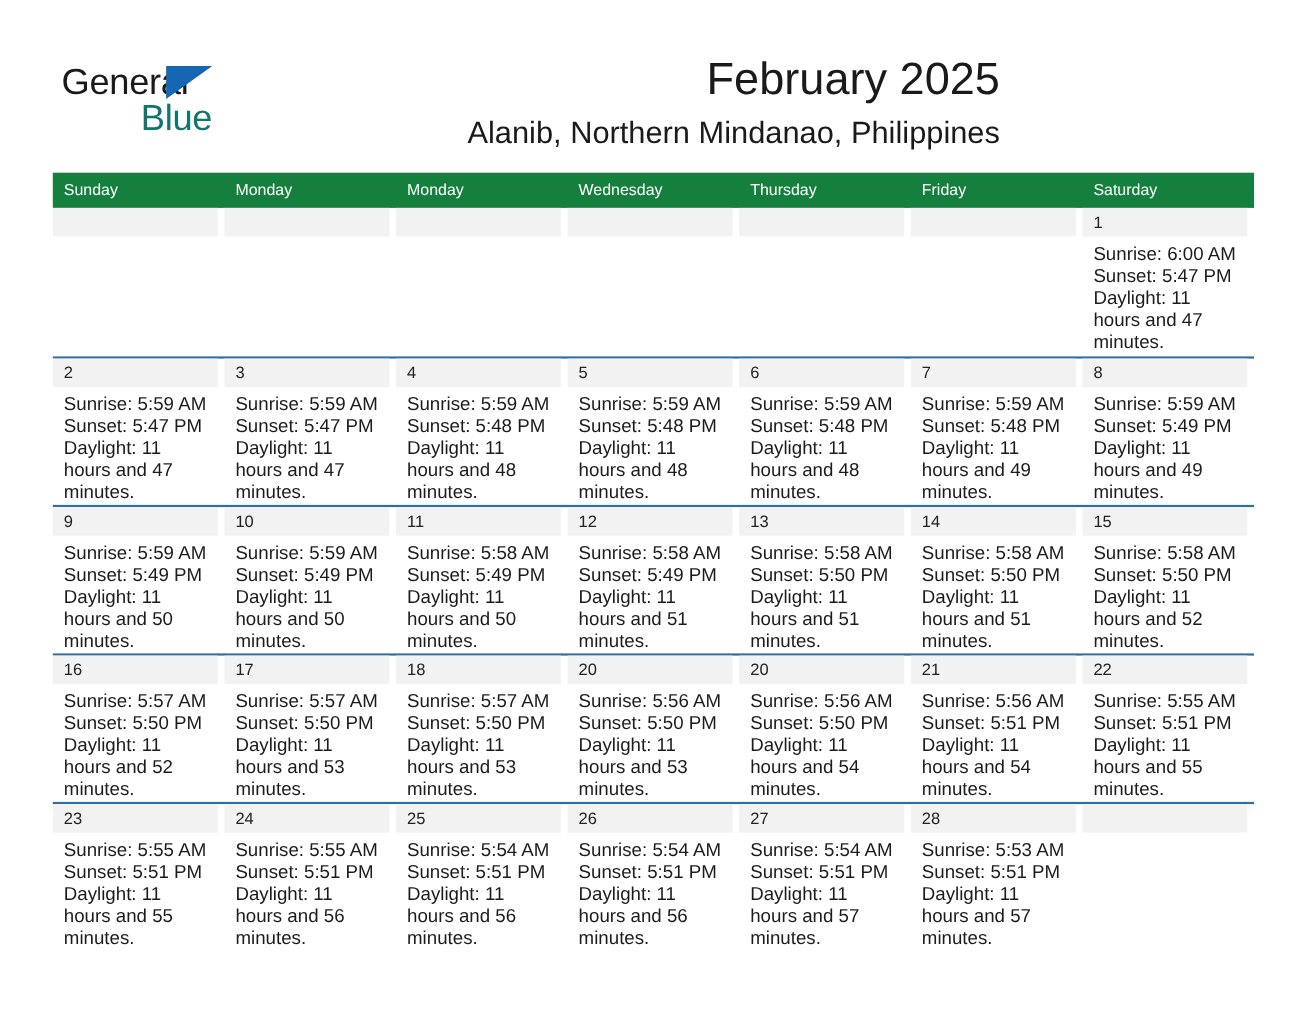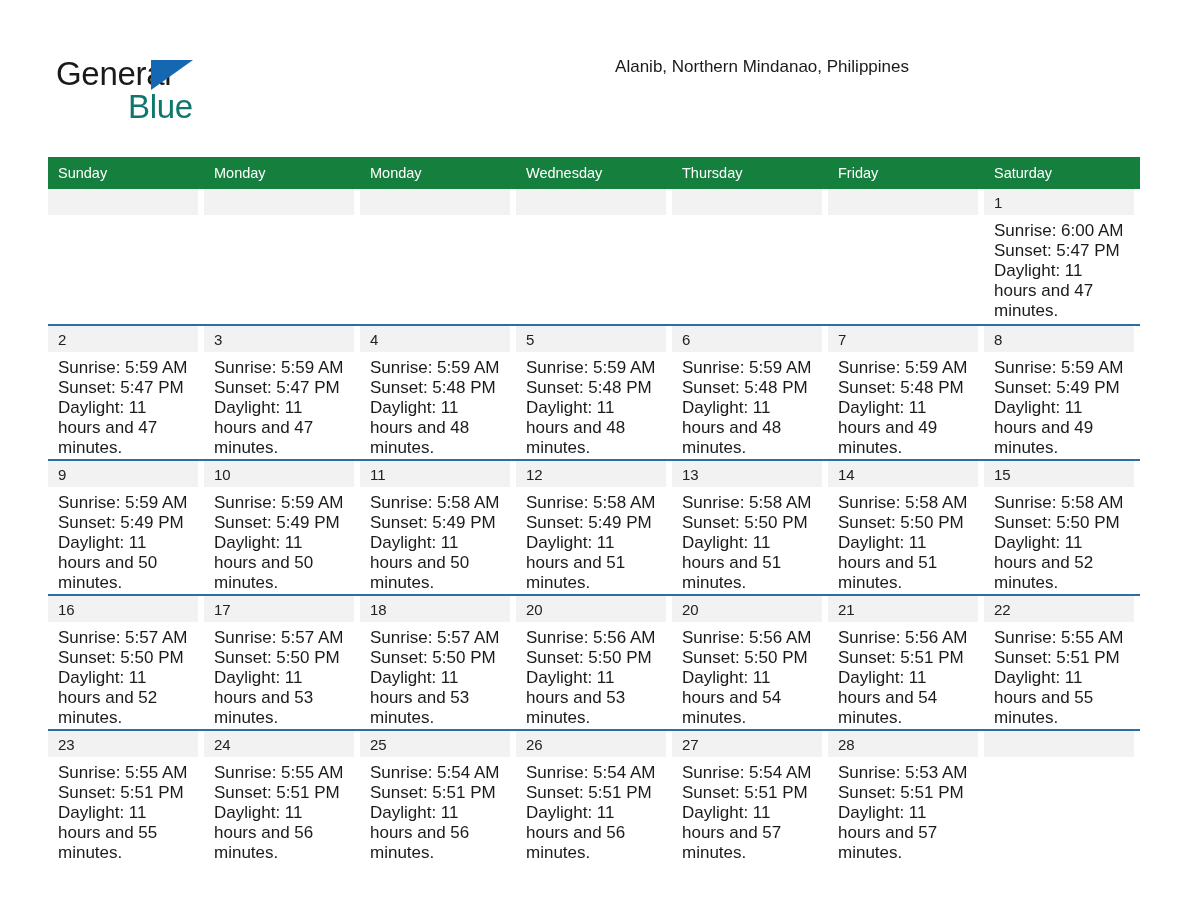--- a/index.html
+++ b/index.html
@@ -76,21 +76,21 @@
   }
   .cal-title {
     font-size: 41px;
     line-height: 54px;
     font-weight: normal;
     color: #1a1a1a;
     margin: 0;
     white-space: nowrap;
   }
   .cal-subtitle {
-    font-size: 17px;
+    font-size: 28px;
     line-height: 34px;
     font-weight: normal;
     color: #1a1a1a;
     margin: 6px 0 0 0;
     white-space: nowrap;
   }
 
   
   .calendar {
     position: absolute;
@@ -161,20 +161,21 @@
 
 <div class="page">
 
   <div class="header">
     <div class="brand">
       <span class="brand-general">General</span>
       <span class="brand-triangle"></span>
       <span class="brand-blue">Blue</span>
     </div>
     <div class="title-block">
+      <h1 class="cal-title">February 2025</h1>
       <h2 class="cal-subtitle">Alanib, Northern Mindanao, Philippines</h2>
     </div>
   </div>
 
   <div class="calendar">
     <div class="weekdays">
         <div class="weekday">Sunday</div>
         <div class="weekday">Monday</div>
         <div class="weekday">Monday</div>
         <div class="weekday">Wednesday</div>

